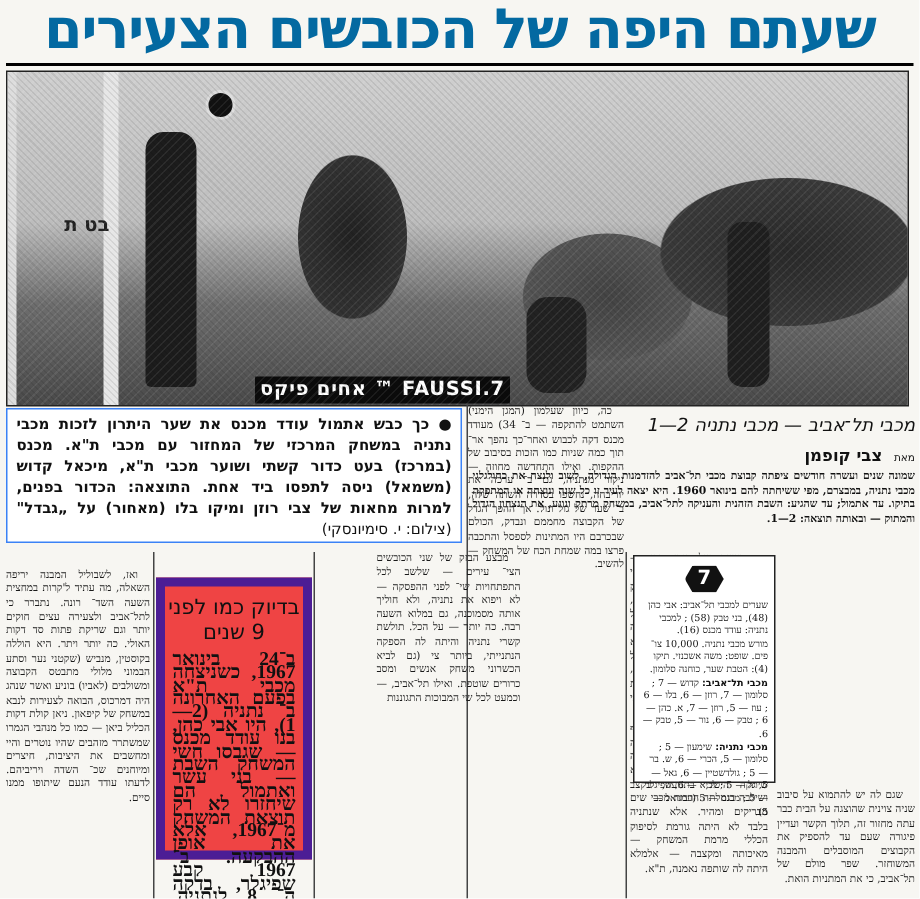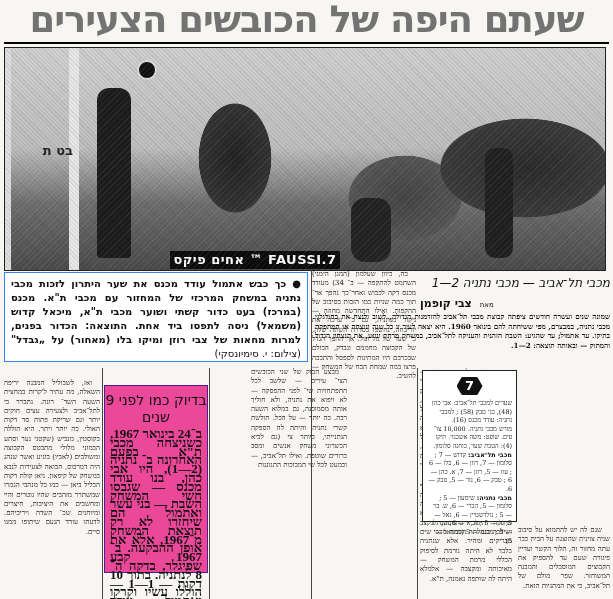--- a/index.html
+++ b/index.html
@@ -1,19 +1,19 @@
 <!DOCTYPE html>
 <html><head>
 <meta charset="utf-8">
 <style>
   html,body{margin:0;padding:0;background:#fff;}
   body{width:613px;height:599px;overflow:hidden;position:relative;font-family:"DejaVu Serif",serif;color:#111;}
   .page{position:absolute;left:0;top:0;width:613px;height:599px;background:#f7f6f2;}
   .headline{position:absolute;left:4px;right:4px;top:0;height:40px;direction:rtl;text-align:center;
-    font-family:"DejaVu Sans",sans-serif;font-weight:900;font-size:37px;line-height:40px;letter-spacing:-1px;color:#737373;}
+    font-family:"DejaVu Sans",sans-serif;font-weight:900;font-size:37px;line-height:40px;letter-spacing:-1px;color:#0369a1;}
   .head-rule{position:absolute;left:4px;right:4px;top:42px;height:2px;background:#000;}
   .photo{position:absolute;left:4px;top:47px;width:600px;height:222px;overflow:hidden;
     background:
       radial-gradient(ellipse 60px 90px at 230px 110px,#222 0,#333 60%,transparent 61%),
       radial-gradient(ellipse 120px 70px at 520px 120px,#2a2a2a 0,#3a3a3a 70%,transparent 71%),
       radial-gradient(ellipse 80px 60px at 400px 150px,#444 0,#555 70%,transparent 71%),
       linear-gradient(180deg,#cfcfcf 0,#bdbdbd 45%,#6d6d6d 70%,#4a4a4a 100%);
     border:1px solid #222;}
   .photo .grain{position:absolute;inset:0;
     background-image:repeating-linear-gradient(45deg,rgba(0,0,0,.08) 0 1px,transparent 1px 3px),
@@ -25,35 +25,35 @@
   .photo .player{position:absolute;left:346px;top:150px;width:40px;height:64px;background:#222;border-radius:14px;}
   .photo .player2{position:absolute;left:480px;top:100px;width:28px;height:110px;background:#1f1f1f;border-radius:10px;}
   .photo .ad-banner{position:absolute;left:165px;top:203px;width:170px;height:18px;background:#0b0b0b;color:#fff;
     font-family:"DejaVu Sans",sans-serif;font-weight:700;font-size:13px;line-height:18px;text-align:center;white-space:nowrap;letter-spacing:.5px;}
   .photo .sign-left{position:absolute;left:8px;top:95px;width:60px;height:16px;color:#222;font-family:"DejaVu Sans",sans-serif;font-weight:700;font-size:13px;direction:rtl;}
   .caption{position:absolute;left:4px;top:272px;width:304px;height:90px;border:1px solid #3b82f6;background:#fff;
     direction:rtl;text-align:justify;padding:4px 6px;box-sizing:border-box;font-family:"DejaVu Sans",sans-serif;font-weight:700;font-size:10px;line-height:14px;}
   .caption .credit{font-weight:400;}
   .title-box{position:absolute;left:420px;top:276px;width:190px;height:20px;direction:rtl;text-align:right;
     font-family:"DejaVu Sans",sans-serif;font-size:12px;font-weight:400;font-style:italic;}
-  .byline{position:absolute;left:420px;top:297px;width:190px;height:14px;direction:rtl;text-align:left;font-family:"DejaVu Sans",sans-serif;font-weight:700;font-size:11px;}
+  .byline{position:absolute;left:420px;top:297px;width:190px;height:14px;direction:rtl;text-align:right;font-family:"DejaVu Sans",sans-serif;font-weight:700;font-size:11px;}
   .byline .by{font-weight:400;font-size:7px;margin-left:4px;}
   .lead{position:absolute;left:315px;top:312px;width:295px;height:52px;direction:rtl;text-align:justify;font-size:7.2px;line-height:9.6px;font-weight:700;}
   .col{position:absolute;direction:rtl;text-align:justify;font-size:7px;line-height:9.3px;color:#1a1a1a;overflow:hidden;}
   .c1{left:420px;top:368px;width:190px;height:231px;}
   .c2{left:312px;top:270px;width:104px;height:329px;}
   .c3b{left:212px;top:368px;width:96px;height:231px;margin-left:39px;}
   .c5{left:4px;top:368px;width:96px;height:231px;margin-top:11px;}
   .col p{margin:0 0 2px;text-indent:8px;}
   .vrule{position:absolute;top:368px;width:1px;height:231px;background:#444;}
   .vrule.a{left:311px;top:270px;height:329px;}
   .vrule.b{left:209px;}
   .vrule.c{left:102px;}
   .vrule.d{left:417px;top:368px;}
-  .boxed{position:absolute;left:104px;top:385px;width:104px;height:188px;border:1px solid #4c1d95;background:#ec4899;box-sizing:border-box;}
+  .boxed{position:absolute;left:104px;top:385px;width:104px;height:188px;border:6px solid #4c1d95;background:#ef4444;box-sizing:border-box;}
   .boxed .bt{direction:rtl;text-align:center;font-family:"DejaVu Sans",sans-serif;font-size:14px;line-height:17px;margin-top:6px;}
   .boxed .bb{direction:rtl;text-align:justify;font-size:13px;line-height:8.8px;padding:4px 5px;font-weight:700;font-family:Liberation Serif, serif;}
   .lineup{position:absolute;left:422px;top:370px;width:95px;height:152px;border:1px solid #222;background:#fff;box-sizing:border-box;}
   .lineup .badge{width:26px;height:18px;margin:6px auto 4px;background:#111;color:#fff;border-radius:6px;text-align:center;font-family:"DejaVu Sans",sans-serif;font-weight:700;font-size:13px;line-height:18px;
     clip-path:polygon(20% 0,80% 0,100% 50%,80% 100%,20% 100%,0 50%);}
   .lineup .lb{direction:rtl;text-align:right;font-size:6.4px;line-height:8.6px;padding:0 4px;}
   .lineup .lb b{font-family:"DejaVu Sans",sans-serif;}
   .c1 .rest{position:absolute;left:0;top:0;width:92px;height:231px;}
   .c1 .below{position:absolute;left:98px;top:158px;width:92px;height:73px;}
 </style>

